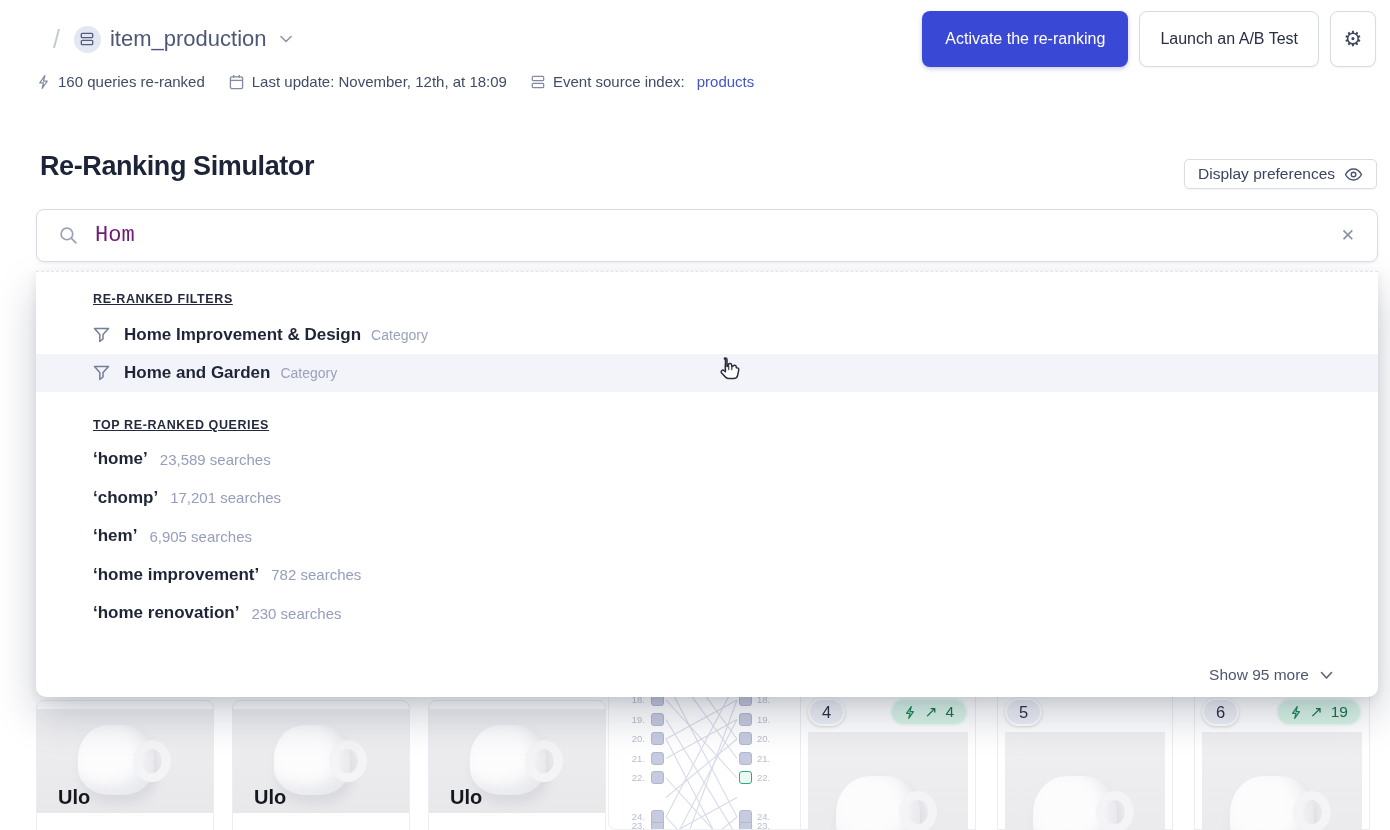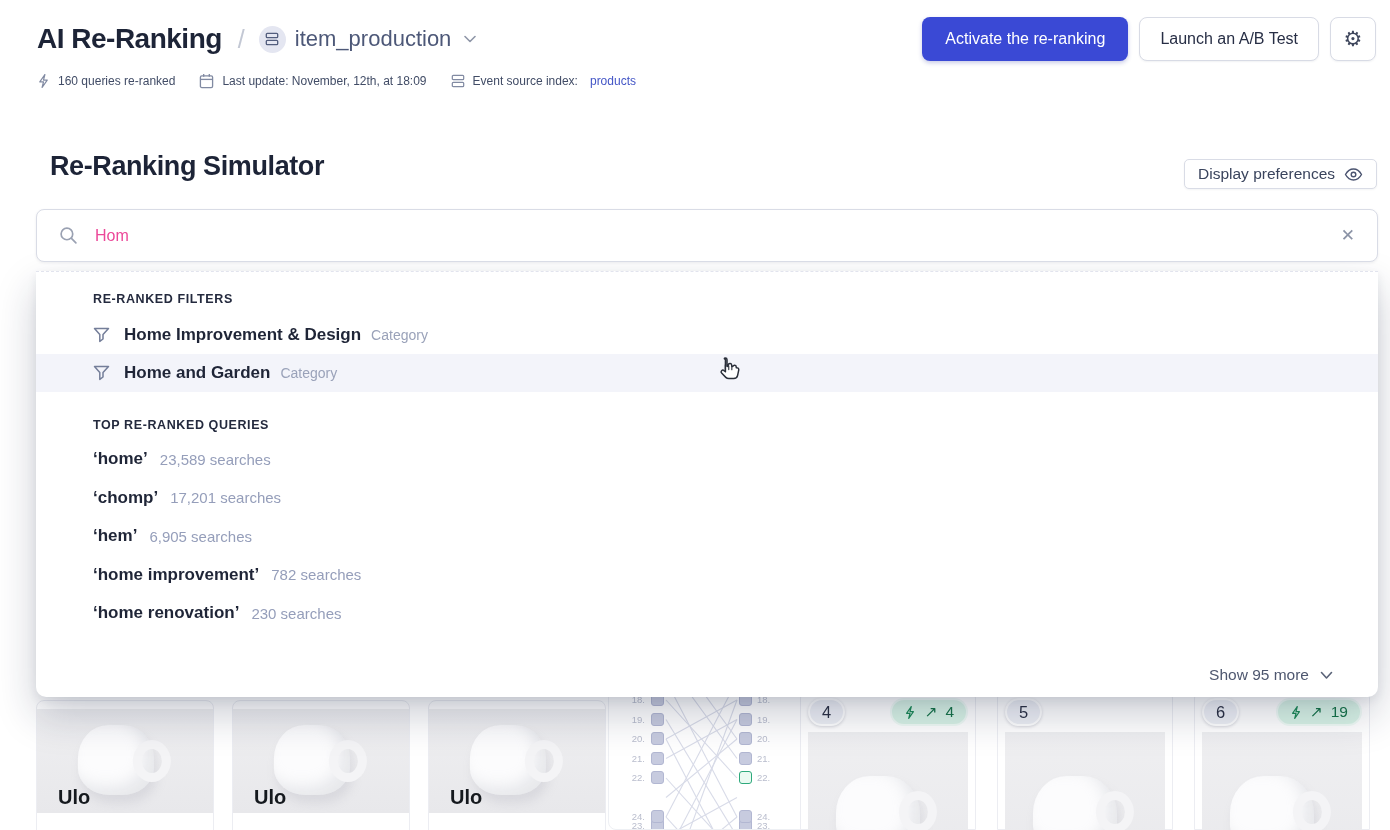--- a/index.html
+++ b/index.html
@@ -11,58 +11,58 @@
   .hdr { position:absolute; left:37px; top:14px; right:14px; height:50px;
     display:flex; align-items:center; }
   .hdr-title { font-size:28px; font-weight:700; letter-spacing:-0.5px; color:#1d2437; }
   .hdr-slash { font-size:25px; color:#c3c8d4; margin:0 14px 0 16px; font-weight:300; }
   .idx-chip { display:flex; align-items:center; gap:9px; cursor:pointer; }
   .idx-chip .bubble { width:27px; height:27px; border-radius:50%; background:#e4e6f1;
     display:flex; align-items:center; justify-content:center; color:#525d7d; }
   .idx-chip .lbl { font-size:22px; color:#4d5878; }
   .idx-chip svg.chev { margin-left:4px; }
   .hdr-actions { margin-left:auto; display:flex; gap:11px; align-items:center; }
-  .btn { border-radius:8px; font-size:16px; height:44px; display:flex; align-items:center;
+  .btn { border-radius:8px; font-size:16px; height:56px; display:flex; align-items:center;
     justify-content:center; cursor:pointer; border:1px solid transparent; }
   .btn-primary { background:#3a49d5; color:#fff; padding:0 22px;
     box-shadow:0 2px 4px rgba(40,50,160,.25); }
   .btn-secondary { background:#fff; color:#272e45; border-color:#d8dbe5; padding:0 20px;
     box-shadow:0 1px 2px rgba(25,30,60,.06); }
   .btn-icon { width:46px; padding:0; background:#fff; border-color:#d8dbe5;
     color:#3f475d; font-size:21px; box-shadow:0 1px 2px rgba(25,30,60,.06); }
 
   
   .stats { position:absolute; left:37px; top:73px; display:flex; gap:24px; align-items:center; }
-  .stat { display:flex; align-items:center; gap:8px; font-size:12px; color:#414c66; }
+  .stat { display:flex; align-items:center; gap:8px; font-size:15px; color:#414c66; }
   .stat svg { color:#818aa2; flex:none; }
   .stat .link { color:#4355c6; margin-left:4px; cursor:pointer; }
 
   
   .sim-title { position:absolute; left:40px; top:151px; font-size:27px; font-weight:700;
-    color:#1d2437; letter-spacing:-0.4px;margin-left:10px; }
+    color:#1d2437; letter-spacing:-0.4px; }
   .disp-btn { position:absolute; right:13px; top:159px; height:30px; display:flex;
     align-items:center; gap:9px; padding:0 13px; background:#fff; border:1px solid #d9dce6;
     border-radius:5px; font-size:15.5px; color:#3a445d; cursor:pointer;
     box-shadow:0 1px 2px rgba(25,30,60,.05); }
 
   
   .search { position:absolute; left:36px; top:209px; width:1342px; height:53px;
     background:#fff; border:1px solid #d9dce6; border-radius:8px; display:flex;
     align-items:center; padding:0 22px; z-index:20; box-shadow:0 1px 3px rgba(25,30,60,.07); }
   .search .q-icon { color:#9aa1b2; }
-  .search .q-text { margin-left:17px; font-size:16px; color:#ec4899; flex:1; }
+  .search .q-text { margin-left:17px; font-size:22px; color:#701a75; flex:1;font-family:Liberation Mono, monospace; }
   .search .x { color:#8b93a6; font-size:17px; cursor:pointer; }
 
   
   .panel { position:absolute; left:36px; top:271px; width:1342px; height:426px;
     background:#fff; z-index:15; border-top:1px dashed #e2e4ee;
     border-radius:0 0 10px 10px; box-shadow:0 18px 40px rgba(25,32,64,.22), 0 4px 10px rgba(25,32,64,.08);
     padding-top:20px; }
   .sec-label { padding-left:57px; font-size:12.5px; font-weight:700; color:#242a3e;
-    letter-spacing:.6px; }
+    letter-spacing:.6px;text-decoration:underline; }
   .f-row { height:38px; display:flex; align-items:center; padding-left:57px; cursor:pointer; }
   .f-row.hl { background:#f3f4fa;text-align:right; }
   .f-row svg { color:#747e99; flex:none; }
   .f-name { margin-left:14px; font-size:17px; font-weight:700; color:#1f2537; }
   .f-type { margin-left:10px; font-size:14px; color:#9aa2b9; }
   .q-row { height:38.5px; display:flex; align-items:center; padding-left:57px; cursor:pointer; }
   .q-name { font-size:17px; font-weight:700; color:#1f2537; }
   .q-count { margin-left:12px; font-size:15px; color:#959eba; }
   .gap1 { height:10px; } .gap2 { height:26px; } .gap3 { height:8px; }
   .show-more { position:absolute; right:45px; bottom:13px; display:flex; align-items:center;
@@ -237,21 +237,20 @@
         <span>↗</span>
           <span>19</span>
       </div>
     </div>
     <div class="img">
         <div class="mug"></div>
       </div>
   </div>
 
   <div class="hdr">
-    <span class="hdr-title">AI Re-Ranking</span>
     <span class="hdr-slash">/</span>
     <div class="idx-chip">
       <span class="bubble">
         <svg width="14" height="14" viewBox="0 0 16 16">
             <rect x="1.5" y="1.5" width="13" height="5" rx="1.2" fill="none" stroke="currentColor" stroke-width="1.5"></rect>
             <rect x="1.5" y="9.5" width="13" height="5" rx="1.2" fill="none" stroke="currentColor" stroke-width="1.5"></rect>
           </svg>
       </span>
       <span class="lbl">item_production</span>
       <svg class="chev" width="12" height="8" viewBox="0 0 12 8">

